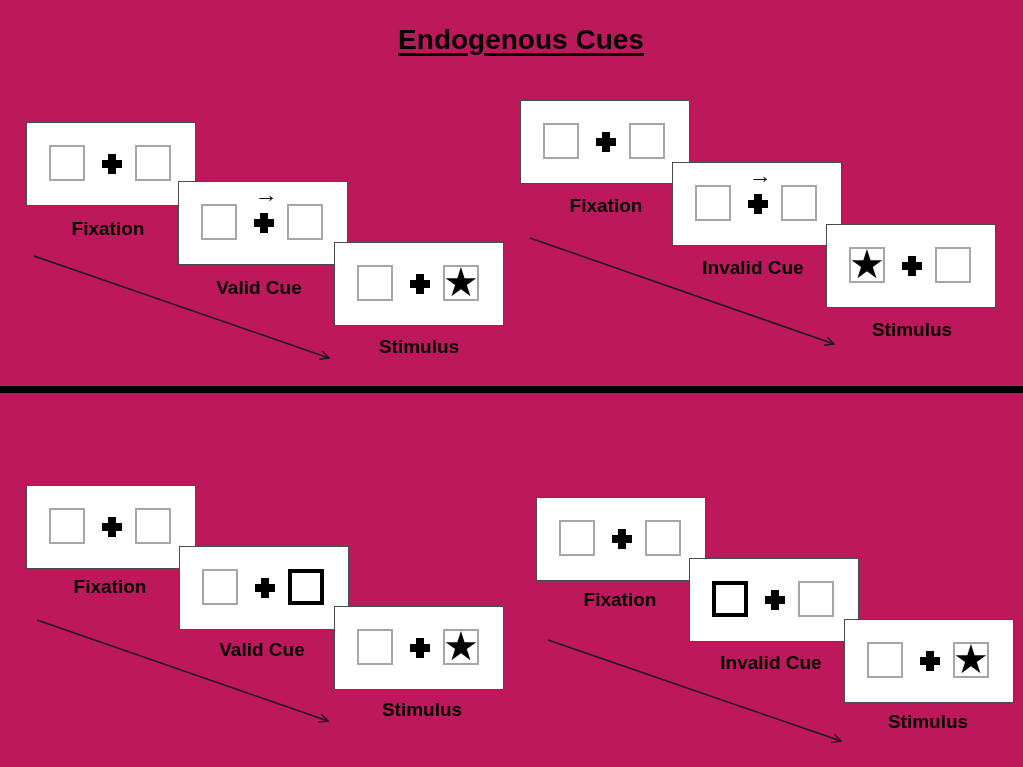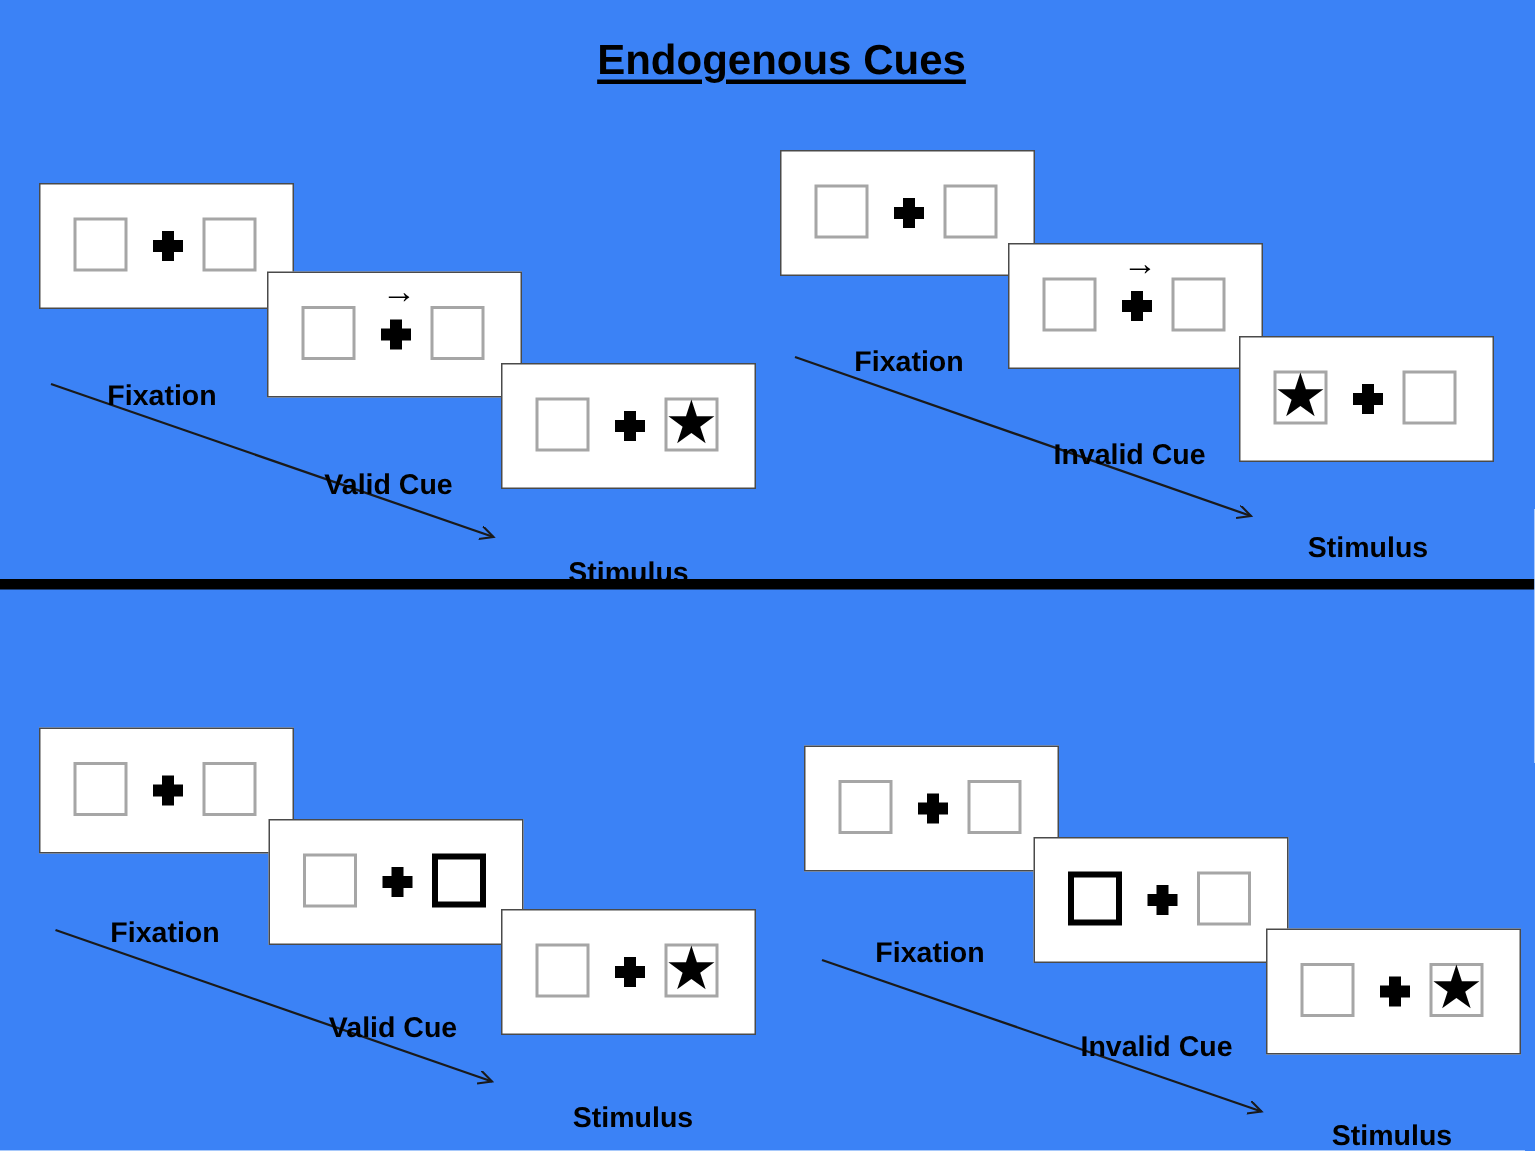--- a/index.html
+++ b/index.html
@@ -1,17 +1,17 @@
 <!DOCTYPE html>
 <html><head>
 <meta charset="utf-8">
 <style>
   html,body{margin:0;padding:0;background:#ffffff;}
   .canvas{
-    position:relative;width:1023px;height:767px;background:#3b82f6;
+    position:relative;width:1023px;height:767px;background:#be185d;
     font-family:"Liberation Sans", sans-serif;color:#000;overflow:hidden;
   }
   .overlay{position:absolute;left:0;top:0;pointer-events:none;}
   .title{
     position:absolute;transform:translateX(-50%);
     font-weight:bold;font-size:28px;line-height:1.15;white-space:nowrap;
     text-decoration:underline;text-decoration-thickness:2.5px;text-underline-offset:4px;
   }
   .panel{
     position:absolute;width:170px;height:84px;background:#fff;
@@ -28,21 +28,21 @@
   .plus{position:absolute;left:75px;top:31px;width:20px;height:20px;}
   .plus::before{content:"";position:absolute;left:0;top:6px;width:20px;height:8px;background:#000;}
   .plus::after{content:"";position:absolute;left:6px;top:0;width:8px;height:20px;background:#000;}
   .cue-arrow{
     position:absolute;left:66px;top:1px;width:42px;text-align:center;
     font-size:23px;line-height:22px;color:#000;
   }
   .star{font-size:40px;line-height:1;color:#000;transform:translateY(-1px);}
   .plabel{
     position:absolute;transform:translateX(-50%);
-    font-weight:bold;font-size:19px;line-height:1.1;white-space:nowrap;margin-top:36px;
+    font-weight:bold;font-size:19px;line-height:1.1;white-space:nowrap;
   }
   .divider{position:absolute;left:0;top:386px;width:1023px;height:7px;background:#000;}
 </style>
 </head>
 <body>
 
 <div class="canvas">
 
   <svg class="overlay" width="1023" height="767">
     <defs>

